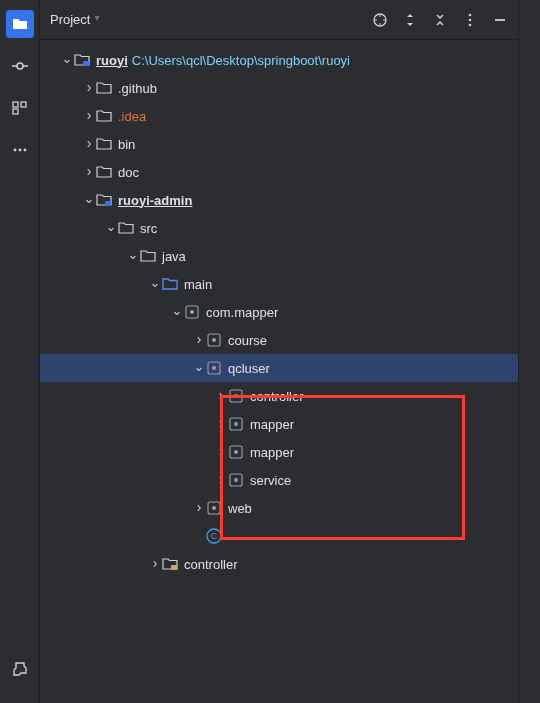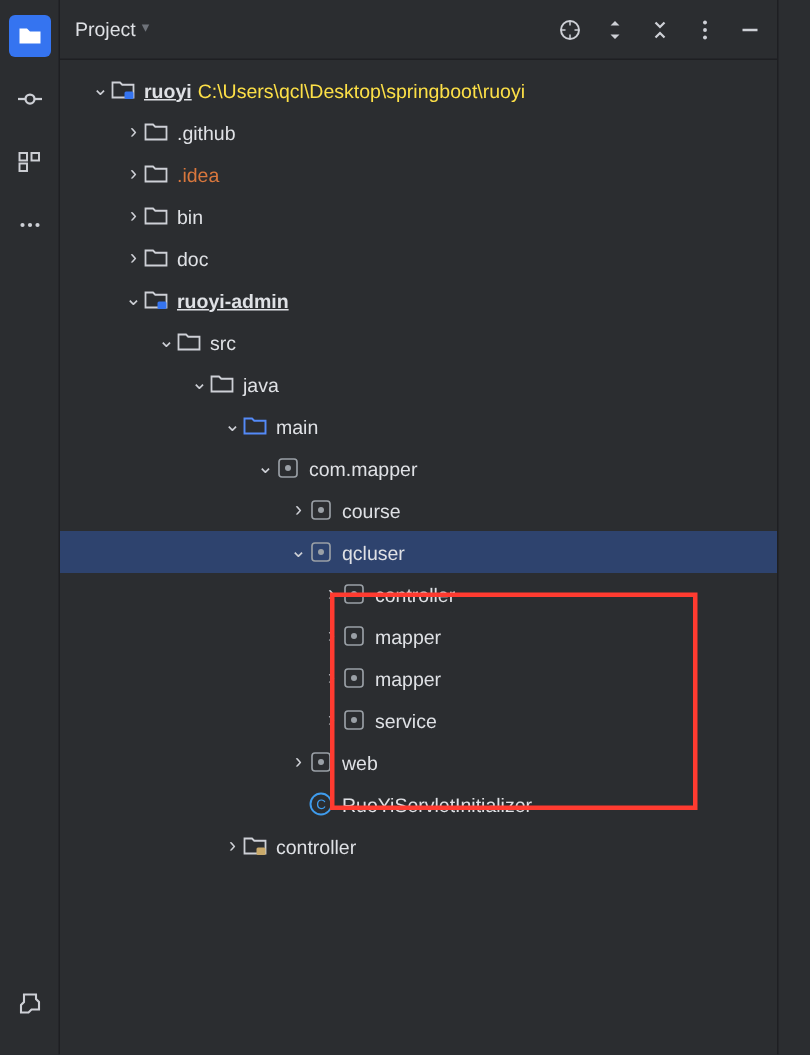--- a/index.html
+++ b/index.html
@@ -67,21 +67,21 @@
     height: 28px;
     white-space: nowrap;
     position: relative;
   }
   .row.selected { background: #2e436e; }
   .indent { display:inline-block; }
   .toggle { width: 14px; display:inline-flex; justify-content:center; color:#ced0d6; font-size:10px; }
   .ficon { width: 16px; height:16px; display:inline-flex; align-items:center; justify-content:center; margin-right:6px; }
   .label { color:#dfe1e5; }
   .label.orange { color:#d9773d; }
-  .label.dim { color:#fde047; margin-left:4px; }
+  .label.dim { color:#7dd3fc; margin-left:4px; }
   .label.bold { font-weight:600;text-decoration:underline; }
   .highlight-box {
     position: absolute;
     border: 3px solid #ff3b30;
     pointer-events: none;
   }
   .right-strip {
     width: 22px;
     background: #2b2d30;
     border-left: 1px solid #1e1f22;
@@ -340,21 +340,20 @@
         <span class="label">web</span>
       </div>
       <div class="row">
         <span class="indent" style="width: 152px;"></span>
         <span class="toggle"></span>
         <span class="ficon">
           <svg width="16" height="16" viewBox="0 0 16 16">
             <use href="#i-class"></use>
           </svg>
         </span>
-        <span class="label">RuoYiServletInitializer</span>
       </div>
       <div class="row">
         <span class="indent" style="width: 108px;"></span>
         <span class="toggle" style="font-size: 14px; transform: translateY(-1px);">›</span>
         <span class="ficon">
           <svg width="16" height="16" viewBox="0 0 16 16">
             <use href="#i-folder-resources"></use>
           </svg>
         </span>
         <span class="label">controller</span>

